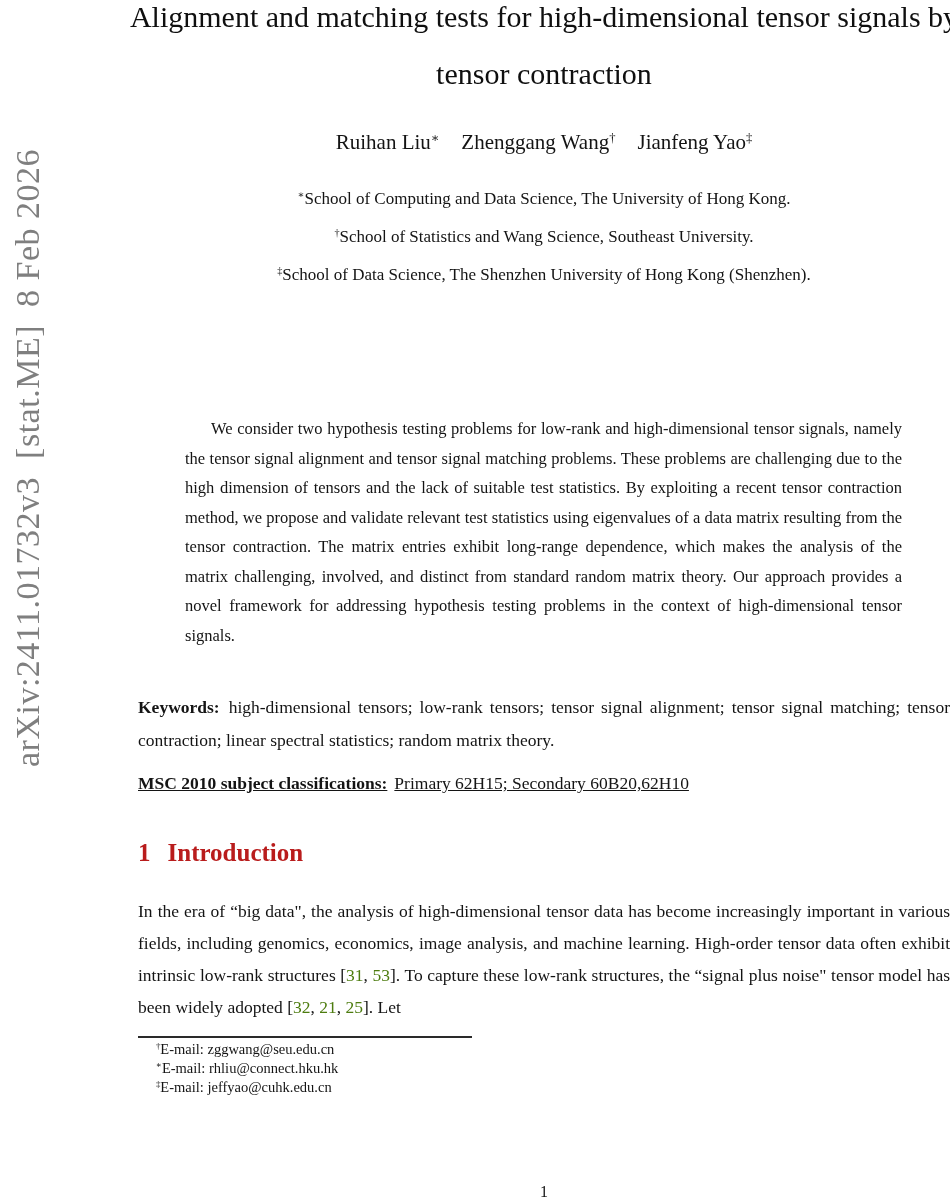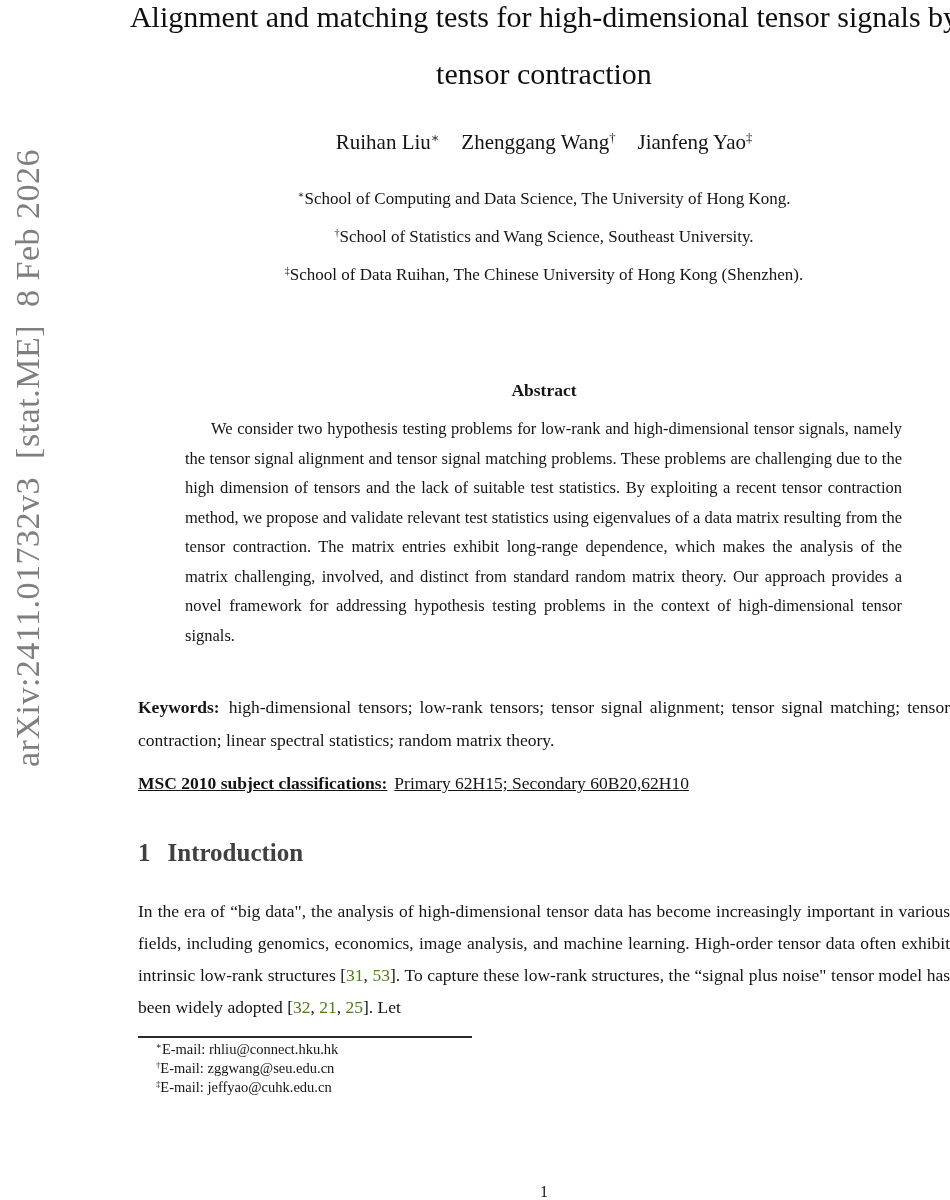--- a/index.html
+++ b/index.html
@@ -92,21 +92,21 @@
     text-decoration: underline;
   }
   .msc .label { margin-right: 7px; }
 
   .section-heading {
     position: absolute;
     top: 838px; left: 138px; width: 812px;
     font-size: 25px;
     font-weight: bold;
     line-height: 30px;
-    color: #404040;
+    color: #b91c1c;
   }
   .section-heading .sec-title { margin-left: 17px; }
 
   .intro {
     position: absolute;
     top: 895px; left: 138px; width: 812px;
     font-size: 17.5px;
     line-height: 32px;
     text-align: justify;
   }
@@ -144,38 +144,37 @@
 
   <div class="arxiv-side">arXiv:2411.01732v3&nbsp; [stat.ME]&nbsp; 8 Feb 2026</div>
 
   <h1 class="title">Alignment and matching tests for high-dimensional tensor signals by tensor contraction</h1>
 
   <div class="authors"><span class="author"><span>Ruihan Liu</span><sup class="mark">∗</sup></span><span class="author"><span>Zhenggang Wang</span><sup class="mark">†</sup></span><span class="author"><span>Jianfeng Yao</span><sup class="mark">‡</sup></span></div>
 
   <div class="affiliations">
     <div class="affiliation"><sup class="mark">∗</sup><span>School of Computing and Data Science, The University of Hong Kong.</span></div>
     <div class="affiliation"><sup class="mark">†</sup><span>School of Statistics and Wang Science, Southeast University.</span></div>
-    <div class="affiliation"><sup class="mark">‡</sup><span>School of Data Ruihan, The Chinese University of Hong Kong (Shenzhen).</span></div>
+    <div class="affiliation"><sup class="mark">‡</sup><span>School of Data Science, The Shenzhen University of Hong Kong (Shenzhen).</span></div>
   </div>
 
-  <div class="abstract-heading">Abstract</div>
 
   <p class="abstract-body">We consider two hypothesis testing problems for low-rank and high-dimensional tensor signals, namely the tensor signal alignment and tensor signal matching problems. These problems are challenging due to the high dimension of tensors and the lack of suitable test statistics. By exploiting a recent tensor contraction method, we propose and validate relevant test statistics using eigenvalues of a data matrix resulting from the tensor contraction. The matrix entries exhibit long-range dependence, which makes the analysis of the matrix challenging, involved, and distinct from standard random matrix theory. Our approach provides a novel framework for addressing hypothesis testing problems in the context of high-dimensional tensor signals.</p>
 
   <p class="keywords"><b class="label">Keywords:</b><span>high-dimensional tensors; low-rank tensors; tensor signal alignment; tensor signal matching; tensor contraction; linear spectral statistics; random matrix theory.</span></p>
 
   <p class="msc"><b class="label">MSC 2010 subject classifications:</b><span>Primary 62H15; Secondary 60B20,62H10</span></p>
 
   <h2 class="section-heading"><span class="sec-num">1</span><span class="sec-title">Introduction</span></h2>
 
   <p class="intro"><span>In the era of “big data", the analysis of high-dimensional tensor data has become increasingly important in various fields, including genomics, economics, image analysis, and machine learning. High-order tensor data often exhibit intrinsic low-rank structures [</span><a class="cite">31</a><span>, </span><a class="cite">53</a><span>]. To capture these low-rank structures, the “signal plus noise" tensor model has been widely adopted [</span><a class="cite">32</a><span>, </span><a class="cite">21</a><span>, </span><a class="cite">25</a><span>]. Let</span></p>
 
   <div class="footnote-rule"></div>
 
   <div class="footnotes">
+    <div class="footnote"><sup class="mark">†</sup><span>E-mail: zggwang@seu.edu.cn</span></div>
     <div class="footnote"><sup class="mark">∗</sup><span>E-mail: rhliu@connect.hku.hk</span></div>
-    <div class="footnote"><sup class="mark">†</sup><span>E-mail: zggwang@seu.edu.cn</span></div>
     <div class="footnote"><sup class="mark">‡</sup><span>E-mail: jeffyao@cuhk.edu.cn</span></div>
   </div>
 
   <div class="page-number">1</div>
 
 </div>
 
 </body></html>

